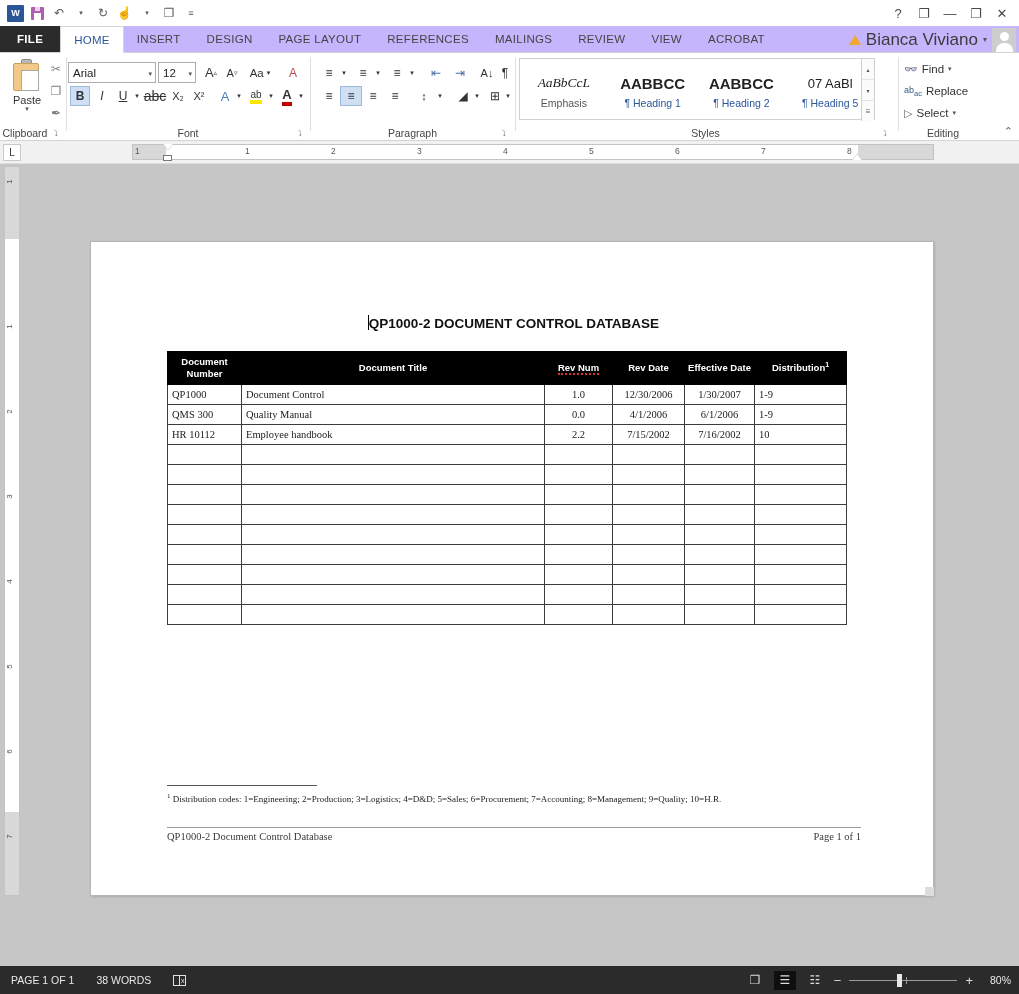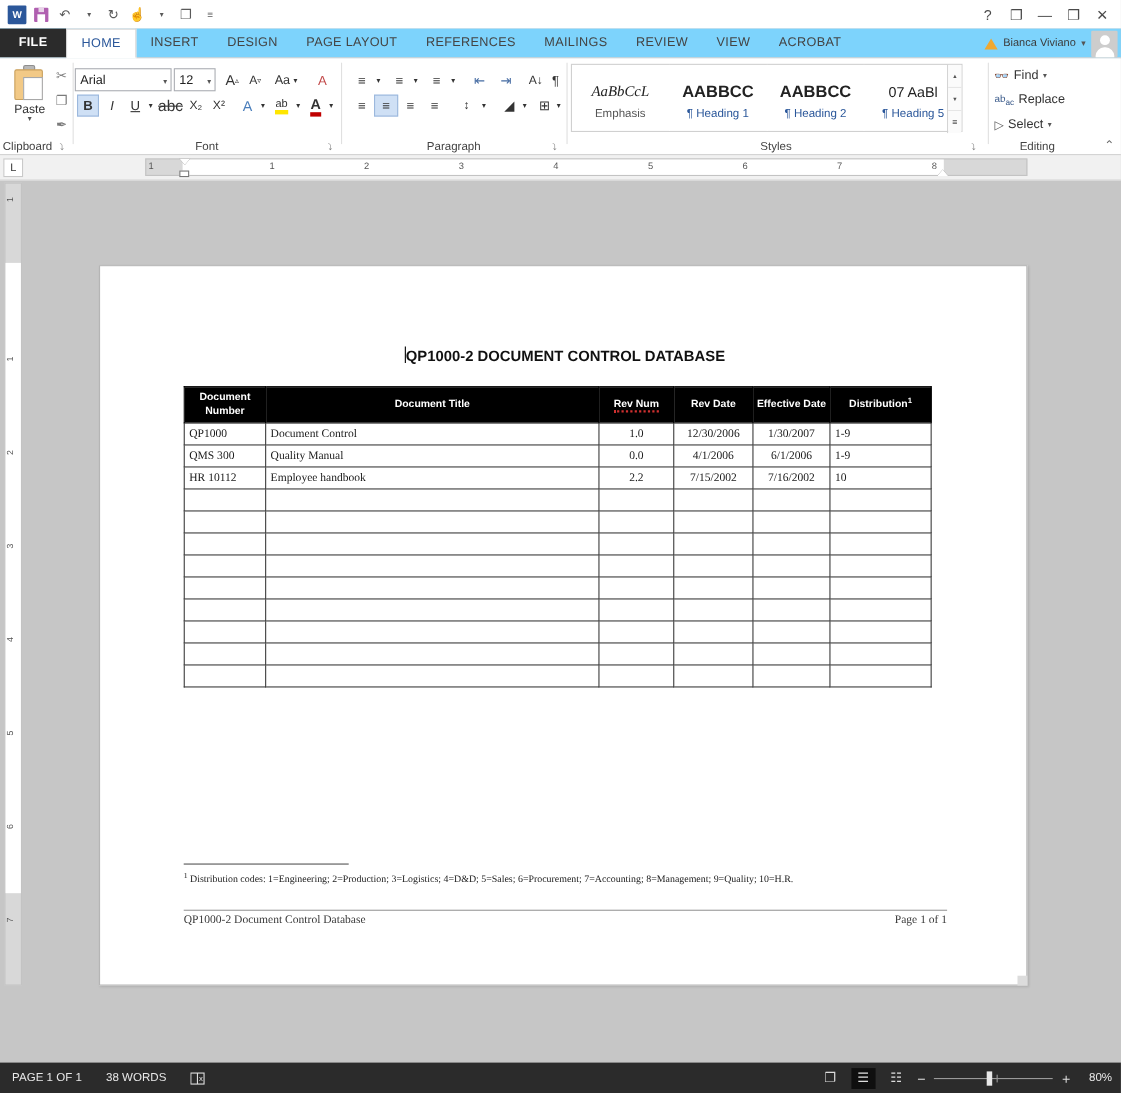--- a/index.html
+++ b/index.html
@@ -48,38 +48,38 @@
     display: flex; align-items: center; gap: 0px;
   }
   .win-btn {
     width: 26px; height: 26px; display: flex; align-items: center;
     justify-content: center; font-size: 13px; color: #4a4a4a;
   }
 
   
   .tabrow {
     position: absolute; top: 26px; left: 0; width: 1019px; height: 27px;
-    background: #7dd3fc; display: flex; align-items: stretch;
+    background: #c4b5fd; display: flex; align-items: stretch;
     border-bottom: 1px solid #d4d4d4;
   }
   .tab-file {
     background: #2b2b2b; color: #fff; font-size: 11.5px; font-weight: bold;
     padding: 0 17px; display: flex; align-items: center; letter-spacing: .3px;
   }
   .tab {
     font-size: 11.5px; color: #444; padding: 0 13px; display: flex;
     align-items: center; letter-spacing: .3px;
   }
   .tab.active { color: #2b579a; border: 1px solid #d4d4d4; border-bottom: 1px solid #fff;
     background:#fff; margin-bottom: -1px; }
   .user-area {
     position: absolute; right: 3px; top: 0; height: 27px; display: flex;
     align-items: center; gap: 5px;
   }
-  .user-name { font-size: 10px; color: #3b3b3b; text-align: center; }
+  .user-name { font-size: 17px; color: #3b3b3b; text-align: center; }
   .warn-tri {
     width: 0; height: 0; border-left: 6px solid transparent;
     border-right: 6px solid transparent; border-bottom: 10px solid #f0a830;
     position: relative;
   }
   .avatar {
     width: 24px; height: 24px; background: #cdcdcd; border-radius: 1px;
     position: relative; overflow: hidden;
   }
   .avatar::before {

